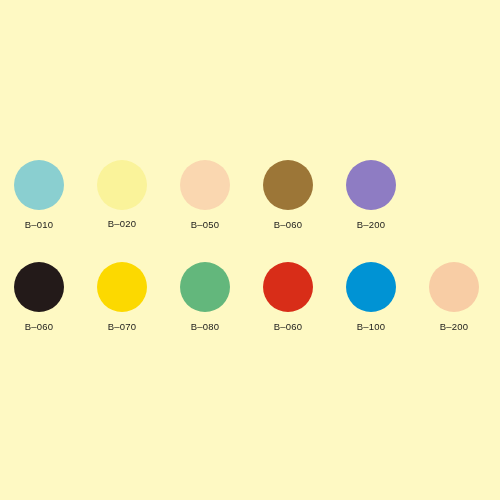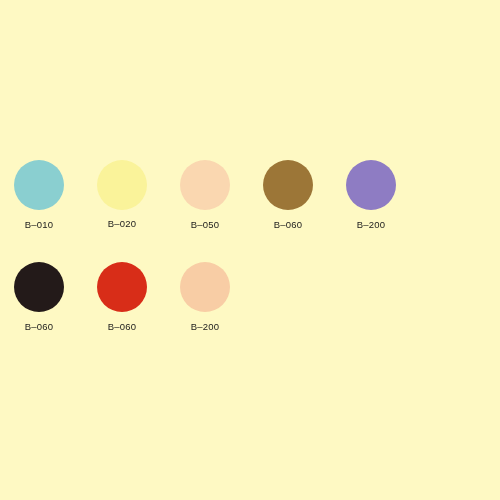--- a/index.html
+++ b/index.html
@@ -93,22 +93,34 @@
         <span class="swatch-label" style="color: rgb(27, 27, 27);">B–200</span>
       </div>
     </div>
 
     <div class="swatch-row">
       <div class="swatch-cell">
         <span class="swatch-dot" style="background-color: rgb(35, 26, 25);"></span>
         <span class="swatch-label" style="color: rgb(27, 27, 27);">B–060</span>
       </div>
       <div class="swatch-cell">
+        <span class="swatch-dot" style="background-color: rgb(252, 217, 0);"></span>
+        <span class="swatch-label" style="color: rgb(27, 27, 27);">B–070</span>
+      </div>
+      <div class="swatch-cell">
+        <span class="swatch-dot" style="background-color: rgb(99, 183, 124);"></span>
+        <span class="swatch-label" style="color: rgb(27, 27, 27);">B–080</span>
+      </div>
+      <div class="swatch-cell">
         <span class="swatch-dot" style="background-color: rgb(216, 45, 24);"></span>
         <span class="swatch-label" style="color: rgb(27, 27, 27);">B–060</span>
+      </div>
+      <div class="swatch-cell">
+        <span class="swatch-dot" style="background-color: rgb(0, 147, 212);"></span>
+        <span class="swatch-label" style="color: rgb(27, 27, 27);">B–100</span>
       </div>
       <div class="swatch-cell">
         <span class="swatch-dot" style="background-color: rgb(248, 205, 165);"></span>
         <span class="swatch-label" style="color: rgb(27, 27, 27);">B–200</span>
       </div>
     </div>
 
   </div>
 </div>
 

